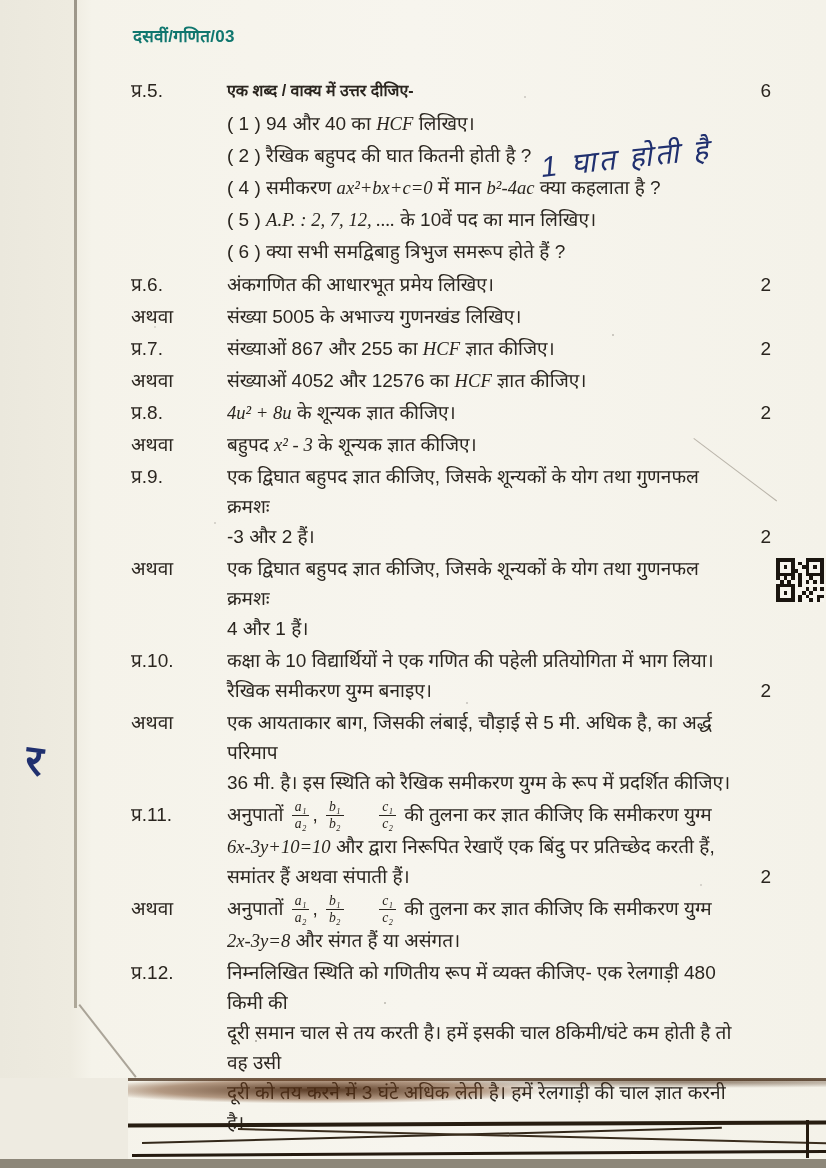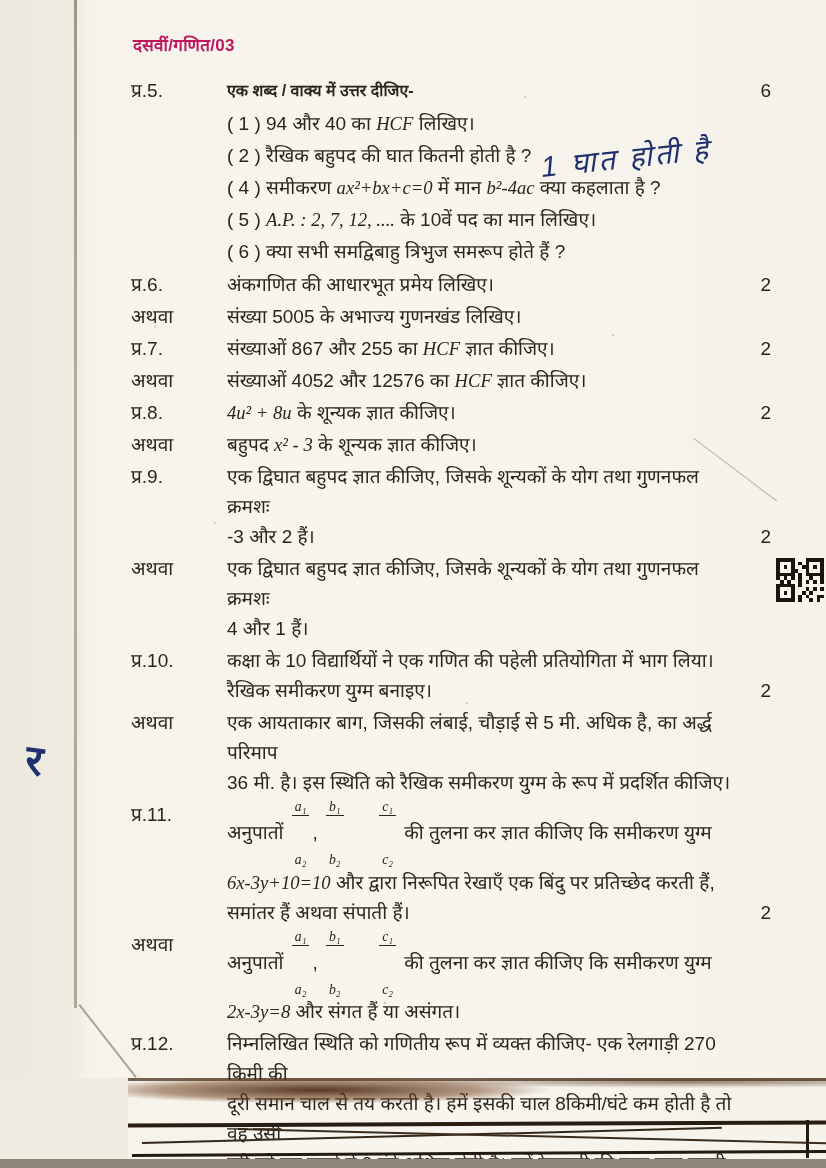--- a/index.html
+++ b/index.html
@@ -14,40 +14,40 @@
   }
   .edge-left{
     position:absolute;left:74px;top:0;width:3px;height:1008px;
     background:linear-gradient(#70685a,#928a79 40%,#8b8372);opacity:.65;
   }
   .edge-diag-bl{
     position:absolute;left:80px;top:1004px;width:92px;height:2px;
     background:rgba(110,100,85,.55);transform:rotate(52deg);transform-origin:left top;
   }
   .hdr{
-    position:absolute;left:133px;top:33px;
-    font-size:17px;font-weight:700;color:#be185d;letter-spacing:.3px;
+    position:absolute;left:133px;top:24px;
+    font-size:17px;font-weight:700;color:#0f766e;letter-spacing:.3px;
   }
   .content{
     position:absolute;left:131px;top:76px;width:640px;
     color:#2a251f;font-size:19px;
   }
   .grid-row{display:grid;grid-template-columns:96px 1fr 32px;margin-bottom:2px;}
   .lbl{font-weight:400;line-height:30px;white-space:nowrap;}
   .q-body{line-height:30px;}
   .q-body .line{min-height:30px;}
   .marks{text-align:right;align-self:end;line-height:30px;font-weight:400;}
   .marks-top{align-self:start;}
   .q5-title{font-weight:700;font-size:16px;line-height:30px;}
   .subparts .line{line-height:32px;}
   .math{font-family:"Liberation Serif","DejaVu Serif",serif;font-style:italic;font-size:.98em;}
   .frac{
     display:inline-flex;flex-direction:column;align-items:center;vertical-align:middle;
     line-height:1.05;font-size:.72em;margin:0 3px;
-    font-family:"Liberation Serif","DejaVu Serif",serif;font-style:italic;gap:36px;
+    font-family:"Liberation Serif","DejaVu Serif",serif;font-style:italic;
   }
   .frac .num{border-bottom:1px solid #2a251f;padding:0 3px 1px;}
   .frac .den{padding-top:1px;}
   .hw{color:#20306f;}
   .hw-answer{
     position:absolute;left:540px;top:132px;width:270px;
     font-size:29px;font-style:italic;letter-spacing:3px;
     transform:rotate(-6deg);white-space:nowrap;
   }
   .hw-margin{
@@ -231,21 +231,21 @@
               <span class="den">c₂</span>
             </span> की तुलना कर ज्ञात कीजिए कि समीकरण युग्म</div>
           <div class="line"><i class="math">2x-3y=8</i> और संगत हैं या असंगत।</div>
         </div>
     <div class="marks"></div>
   </div>
 
   <div class="grid-row">
     <div class="lbl">प्र.12.</div>
     <div class="q-body">
-          <div class="line">निम्नलिखित स्थिति को गणितीय रूप में व्यक्त कीजिए- एक रेलगाड़ी 270 किमी की</div>
+          <div class="line">निम्नलिखित स्थिति को गणितीय रूप में व्यक्त कीजिए- एक रेलगाड़ी 480 किमी की</div>
           <div class="line">दूरी समान चाल से तय करती है। हमें इसकी चाल 8किमी/घंटे कम होती है तो वह उसी</div>
           <div class="line">दूरी को तय करने में 3 घंटे अधिक लेती है। हमें रेलगाड़ी की चाल ज्ञात करनी है।</div>
         </div>
 
   </div>
 </div>
 </div>
 
 <div class="hw hw-answer">1 घात होती है</div>
 <div class="hw hw-margin">र</div>

